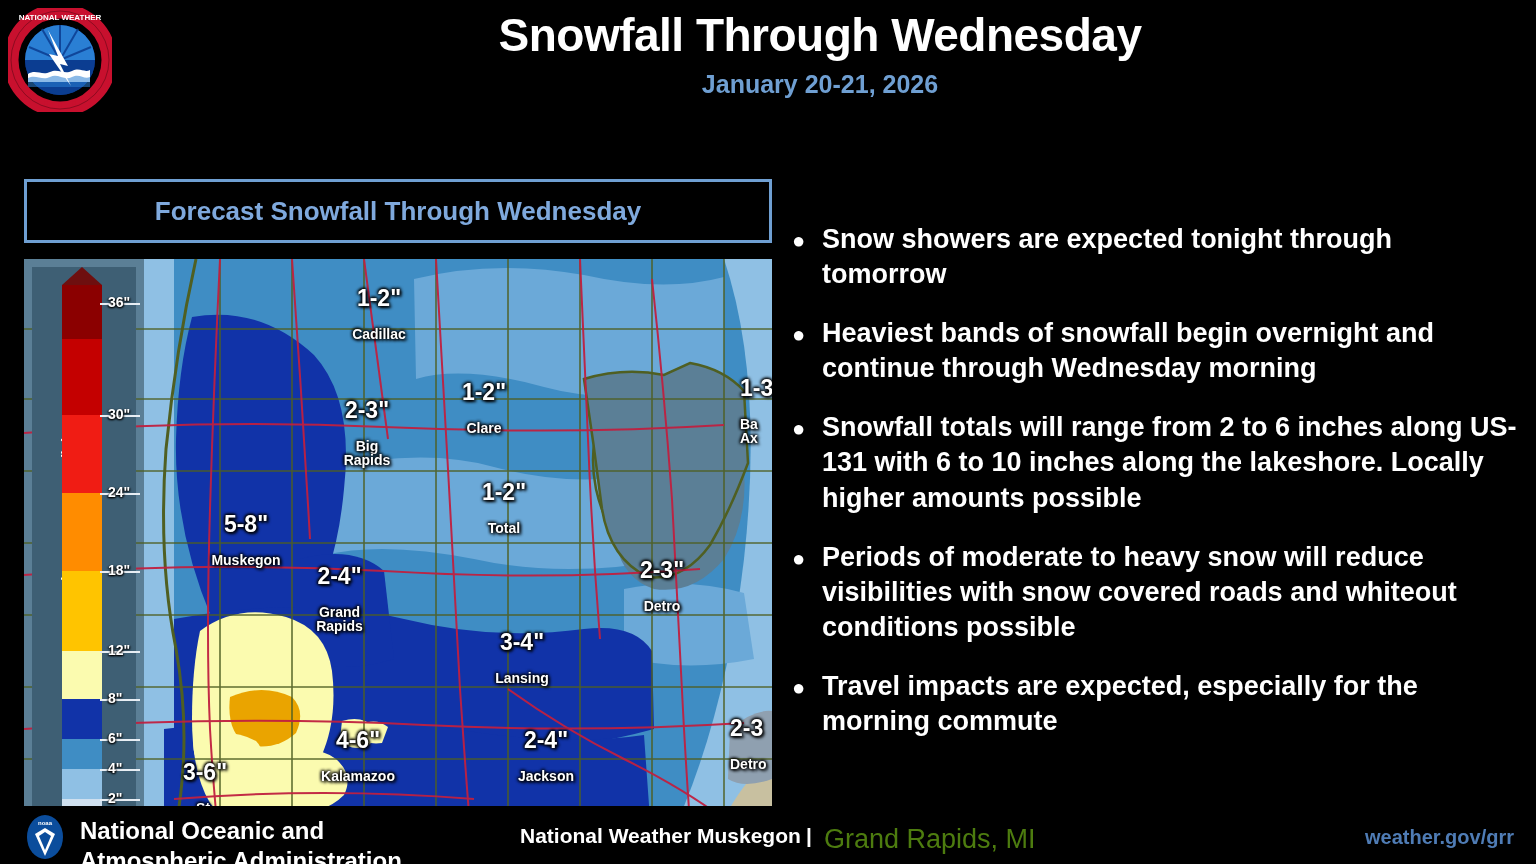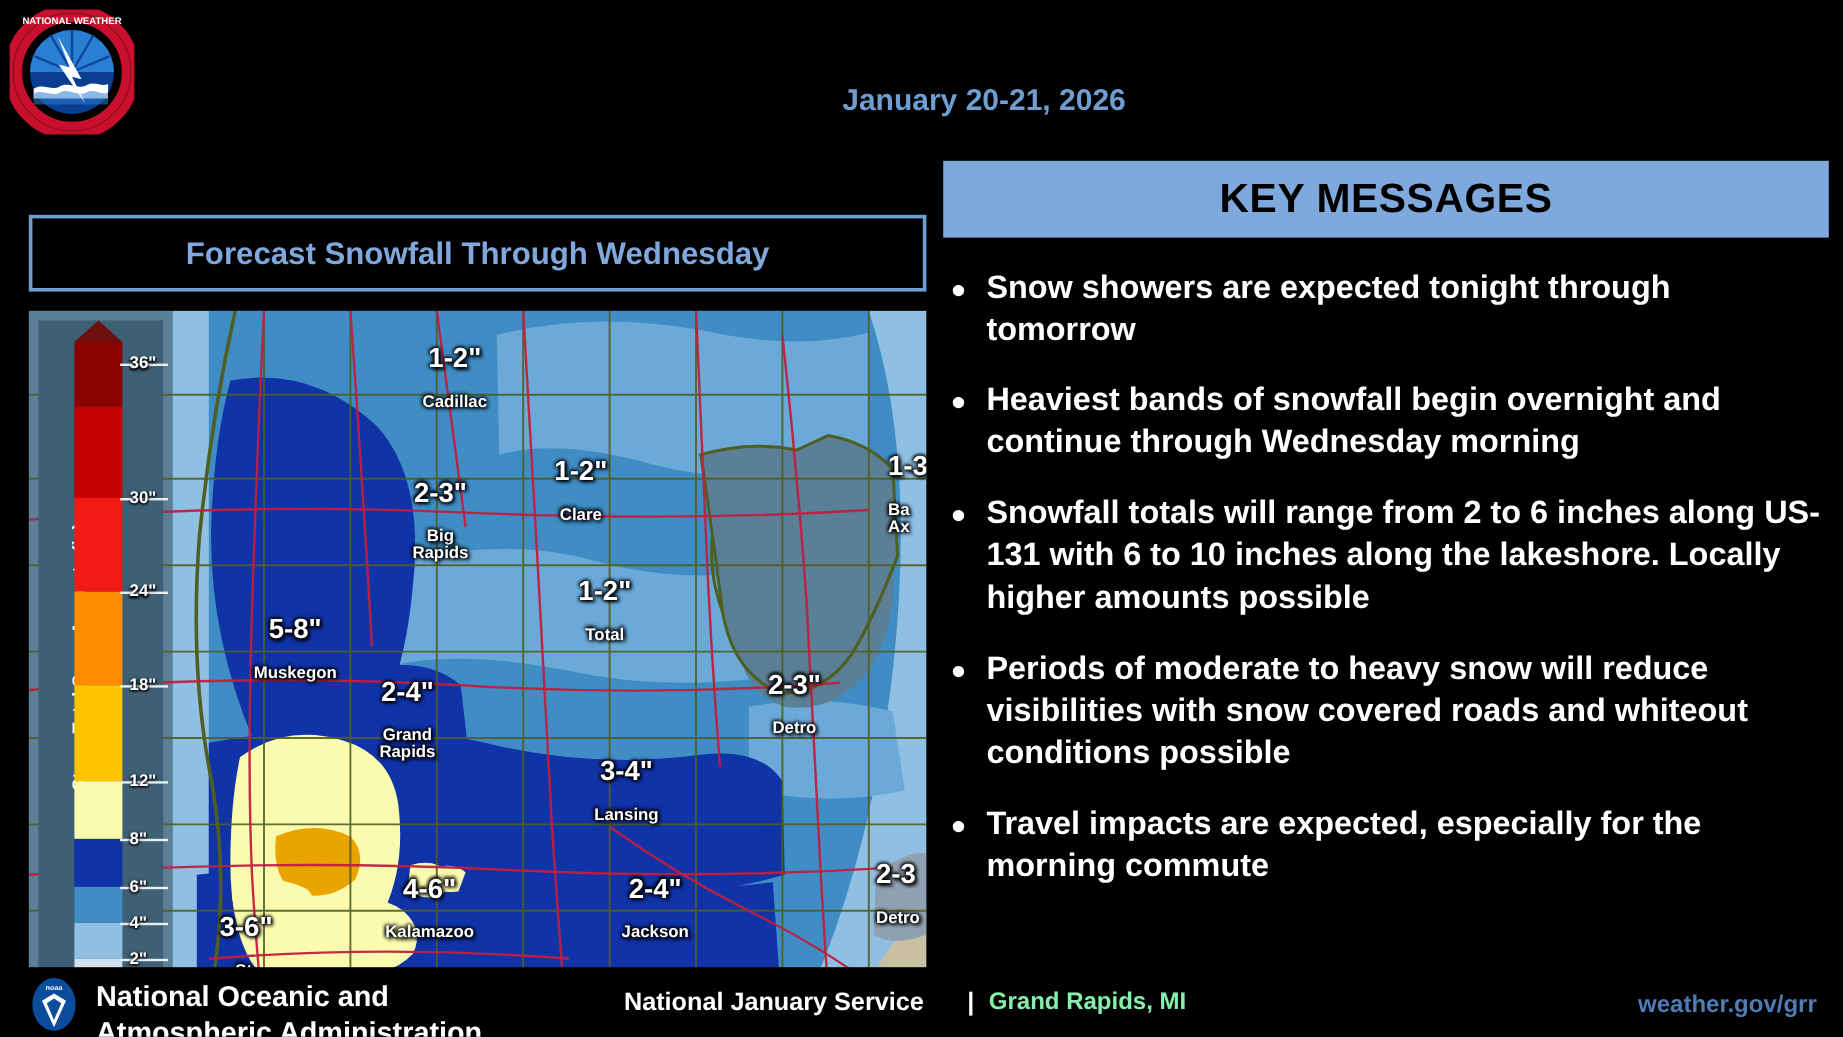--- a/index.html
+++ b/index.html
@@ -97,21 +97,21 @@
   #noaa-logo { position:absolute; left:22px; top:8px; width:46px; height:46px; }
   #noaa-text {
     position:absolute; left:80px; top:10px; font-size:24px; font-weight:bold;
     line-height:1.25; color:#fff; white-space:pre-line;
   }
   #nws-footer {
     position:absolute; left:520px; top:18px; font-size:21px; font-weight:bold; color:#fff;
   }
   #nws-sep { position:absolute; left:806px; top:18px; font-size:21px; font-weight:bold; color:#fff; }
   #nws-office {
-    position:absolute; left:824px; top:18px; font-size:20px; font-weight:bold; color:#86efac;
+    position:absolute; left:824px; top:18px; font-size:27px; font-weight:normal; color:#4d7c0f;
   }
   #weather-url {
     position:absolute; right:22px; top:20px; font-size:20px; font-weight:bold; color:#4f7cb5;
   }
 </style>
 </head>
 <body>
 
 <div id="header">
 
@@ -135,20 +135,21 @@
     <g fill="#ffffff" font-family="Liberation Sans, sans-serif" font-size="8" font-weight="bold">
       <text x="52" y="12" text-anchor="middle">NATIONAL WEATHER</text>
     </g>
     <g fill="#c8102e">
       <circle cx="38" cy="95" r="2"></circle>
         <circle cx="52" cy="97" r="2"></circle>
         <circle cx="66" cy="95" r="2"></circle>
     </g>
   </svg>
 
+  <div id="title">Snowfall Through Wednesday</div>
   <div id="subtitle">January 20-21, 2026</div>
 </div>
 
 <div id="map-panel">
 
   <div id="map-header">
     <span id="map-header-text">Forecast Snowfall Through Wednesday</span>
   </div>
 
   <div id="map-area">
@@ -336,23 +337,20 @@
     <div class="city" style="left:116px; top:484px; width:130px;">
       <span class="amt">3-6"</span>
       <span class="name">St.
 Joseph</span>
     </div>
 
   </div>
 </div>
 
 <div id="key-panel">
-  <div id="key-header">
-    <span id="key-header-text">KEY MESSAGES</span>
-  </div>
 
   <div id="bullets">
     <div class="bullet">
       <span class="dot">●</span>
       <span class="btext">Snow showers are expected tonight through tomorrow</span>
     </div>
     <div class="bullet">
       <span class="dot">●</span>
       <span class="btext">Heaviest bands of snowfall begin overnight and continue through Wednesday morning</span>
     </div>
@@ -374,17 +372,17 @@
 <div id="footer">
   <svg id="noaa-logo" viewBox="0 0 46 46">
     <ellipse cx="23" cy="23" rx="18" ry="22" fill="#0b4d9c"></ellipse>
     <path d="M23 14 L33 20 L23 42 L13 20 Z" fill="#ffffff"></path>
     <path d="M23 18 L29 22 L23 36 L17 22 Z" fill="#0b4d9c"></path>
     <text x="23" y="11" text-anchor="middle" fill="#ffffff" font-family="Liberation Sans, sans-serif" font-size="6" font-weight="bold">noaa</text>
   </svg>
 
   <div id="noaa-text">National Oceanic and
 Atmospheric Administration</div>
-  <div id="nws-footer">National January Service</div>
+  <div id="nws-footer">National Weather Muskegon</div>
   <div id="nws-sep">|</div>
   <div id="nws-office">Grand Rapids, MI</div>
   <div id="weather-url">weather.gov/grr</div>
 </div>
 
 </body></html>

